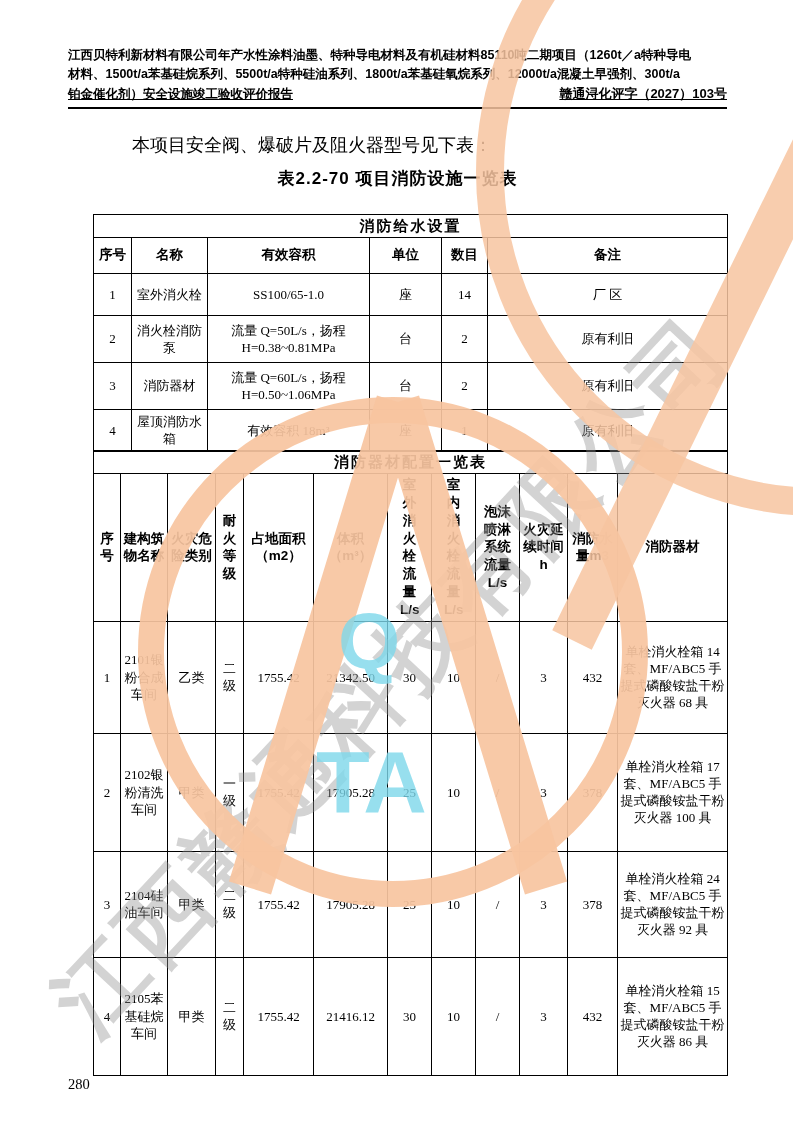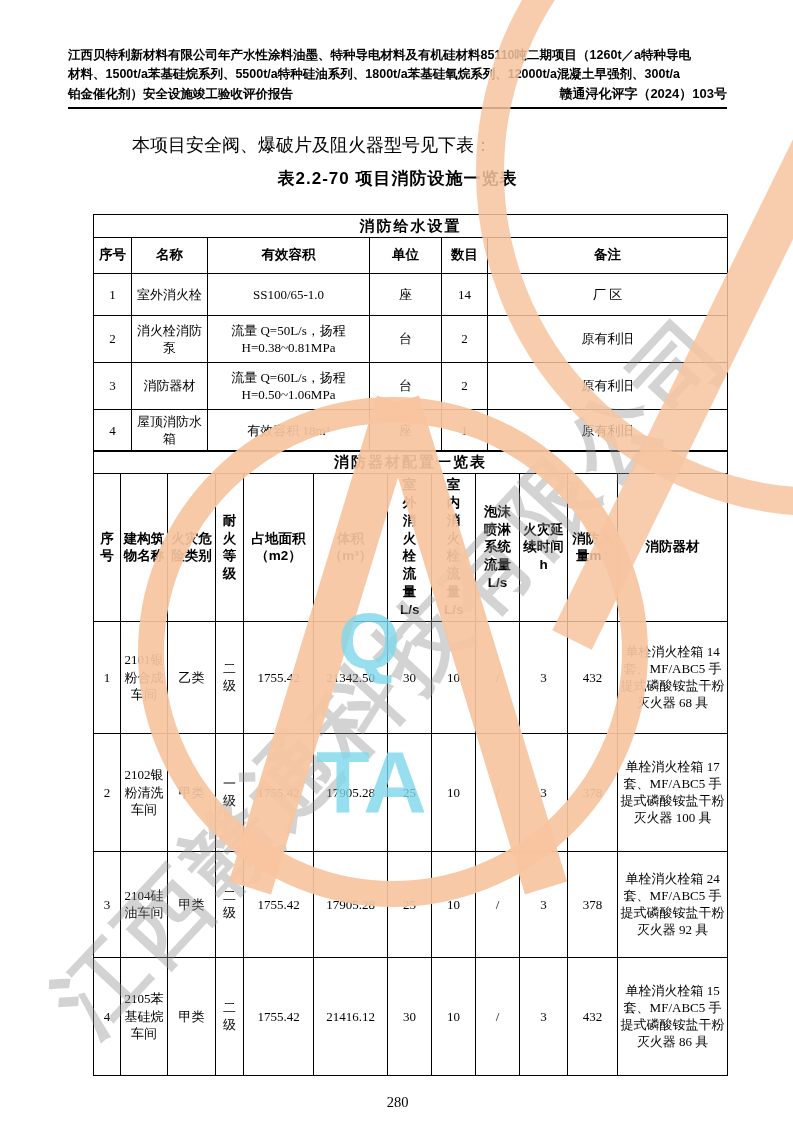--- a/index.html
+++ b/index.html
@@ -1,35 +1,35 @@
 <!DOCTYPE html>
 <html><head>
 <meta charset="utf-8">
 <style>
   html,body{margin:0;padding:0;background:#fff;}
   .page{position:relative;width:793px;height:1122px;background:#fff;overflow:hidden;
         font-family:"Liberation Serif", serif;color:#000;}
   .content{position:relative;z-index:2;padding:46px 66px 0 68px;}
   .doc-header{font-family:"Liberation Sans",sans-serif;font-weight:600;font-size:12.5px;line-height:19px;}
   .doc-header .hline{white-space:nowrap;}
-  .hline3{display:flex;justify-content:space-between;align-items:baseline;}
+  .hline3{display:flex;justify-content:space-between;align-items:baseline;text-decoration:underline;}
   .doc-no{font-weight:800;font-size:13px;}
   .header-rule{border-bottom:2.5px solid #000;margin-top:3px;}
   .intro{font-size:18px;margin:24px 0 0 0;text-indent:64px;}
   .table-title{font-family:"Liberation Sans",sans-serif;font-weight:800;font-size:17px;
                text-align:center;margin:10px 0 24px 0;letter-spacing:1px;}
   table{border-collapse:collapse;table-layout:fixed;width:634px;margin-left:25px;background:transparent;}
   #equip-table{margin-top:-1.5px;}
   th,td{border:1.5px solid #000;text-align:center;vertical-align:middle;
         padding:1px 2px;font-size:13px;line-height:1.32;overflow:visible;}
   td{font-family:"Liberation Serif", serif;}
   th{font-family:"Liberation Sans",sans-serif;font-weight:700;font-size:13.5px;}
   tr.section-row th{font-size:15px;letter-spacing:2px;}
   th.vert{padding:2px 12px;}
-  .page-number{text-align:center;font-size:14.5px;margin-top:18px;}
+  .page-number{text-align:left;font-size:14.5px;}
   
   .wm{position:absolute;inset:0;z-index:3;pointer-events:none;}
   .wm-grey{position:absolute;left:28px;top:978px;transform:rotate(-47deg);transform-origin:0 0;
            font-family:"Liberation Sans",sans-serif;font-weight:700;font-size:88px;letter-spacing:6px;
            color:rgba(145,145,145,0.40);white-space:nowrap;z-index:3;pointer-events:none;}
   svg text.qta{font-family:"Liberation Sans",sans-serif;font-weight:800;}
 </style>
 </head>
 <body>
 
@@ -49,21 +49,21 @@
     <text class="qta" x="338" y="668" font-size="80" fill="#7ed8eb" opacity="0.8">Q</text>
     <text class="qta" x="316" y="812" font-size="88" fill="#7ed8eb" opacity="0.8">TA</text>
   </svg>
 
   <div class="content">
     <div class="doc-header">
       <div class="hline">江西贝特利新材料有限公司年产水性涂料油墨、特种导电材料及有机硅材料85110吨二期项目（1260t／a特种导电</div>
       <div class="hline">材料、1500t/a苯基硅烷系列、5500t/a特种硅油系列、1800t/a苯基硅氧烷系列、12000t/a混凝土早强剂、300t/a</div>
       <div class="hline3">
         <span>铂金催化剂）安全设施竣工验收评价报告</span>
-        <span class="doc-no">赣通浔化评字（2024）103号</span>
+        <span class="doc-no">赣通浔化评字（2027）103号</span>
       </div>
       <div class="header-rule"></div>
     </div>
 
     <p class="intro">本项目安全阀、爆破片及阻火器型号见下表：</p>
 
     <div class="table-title">表2.2-70  项目消防设施一览表</div>
 
     <table id="water-table">
         <colgroup>

